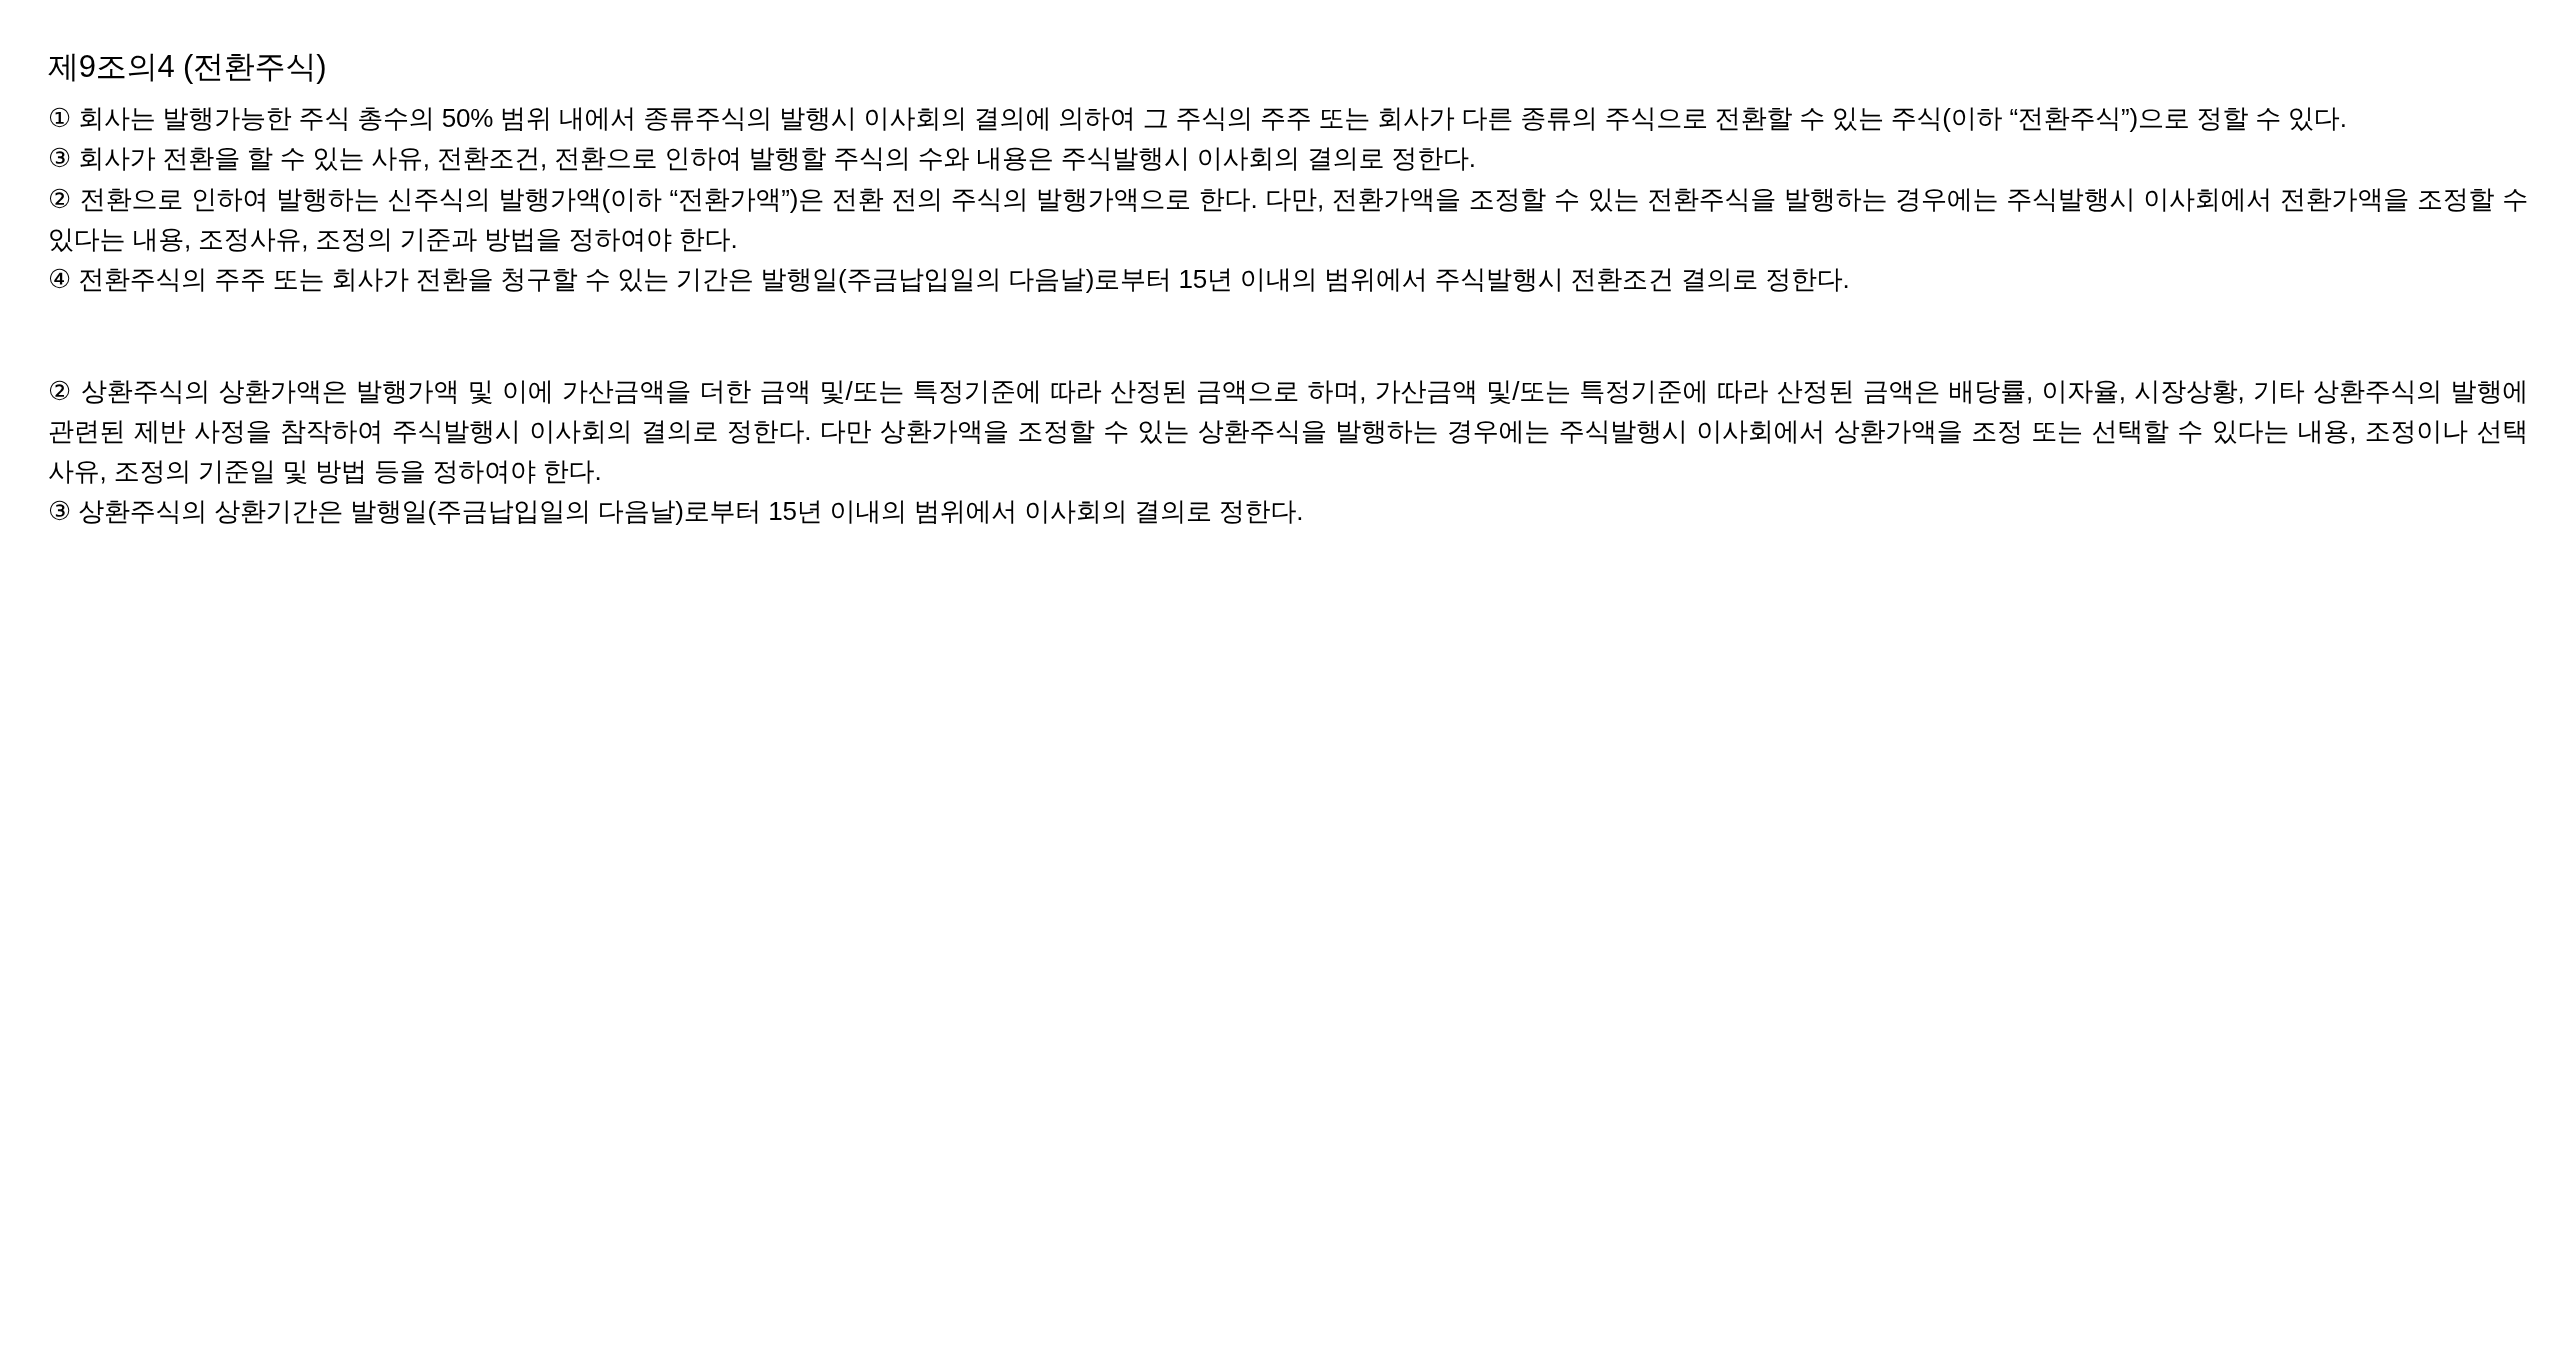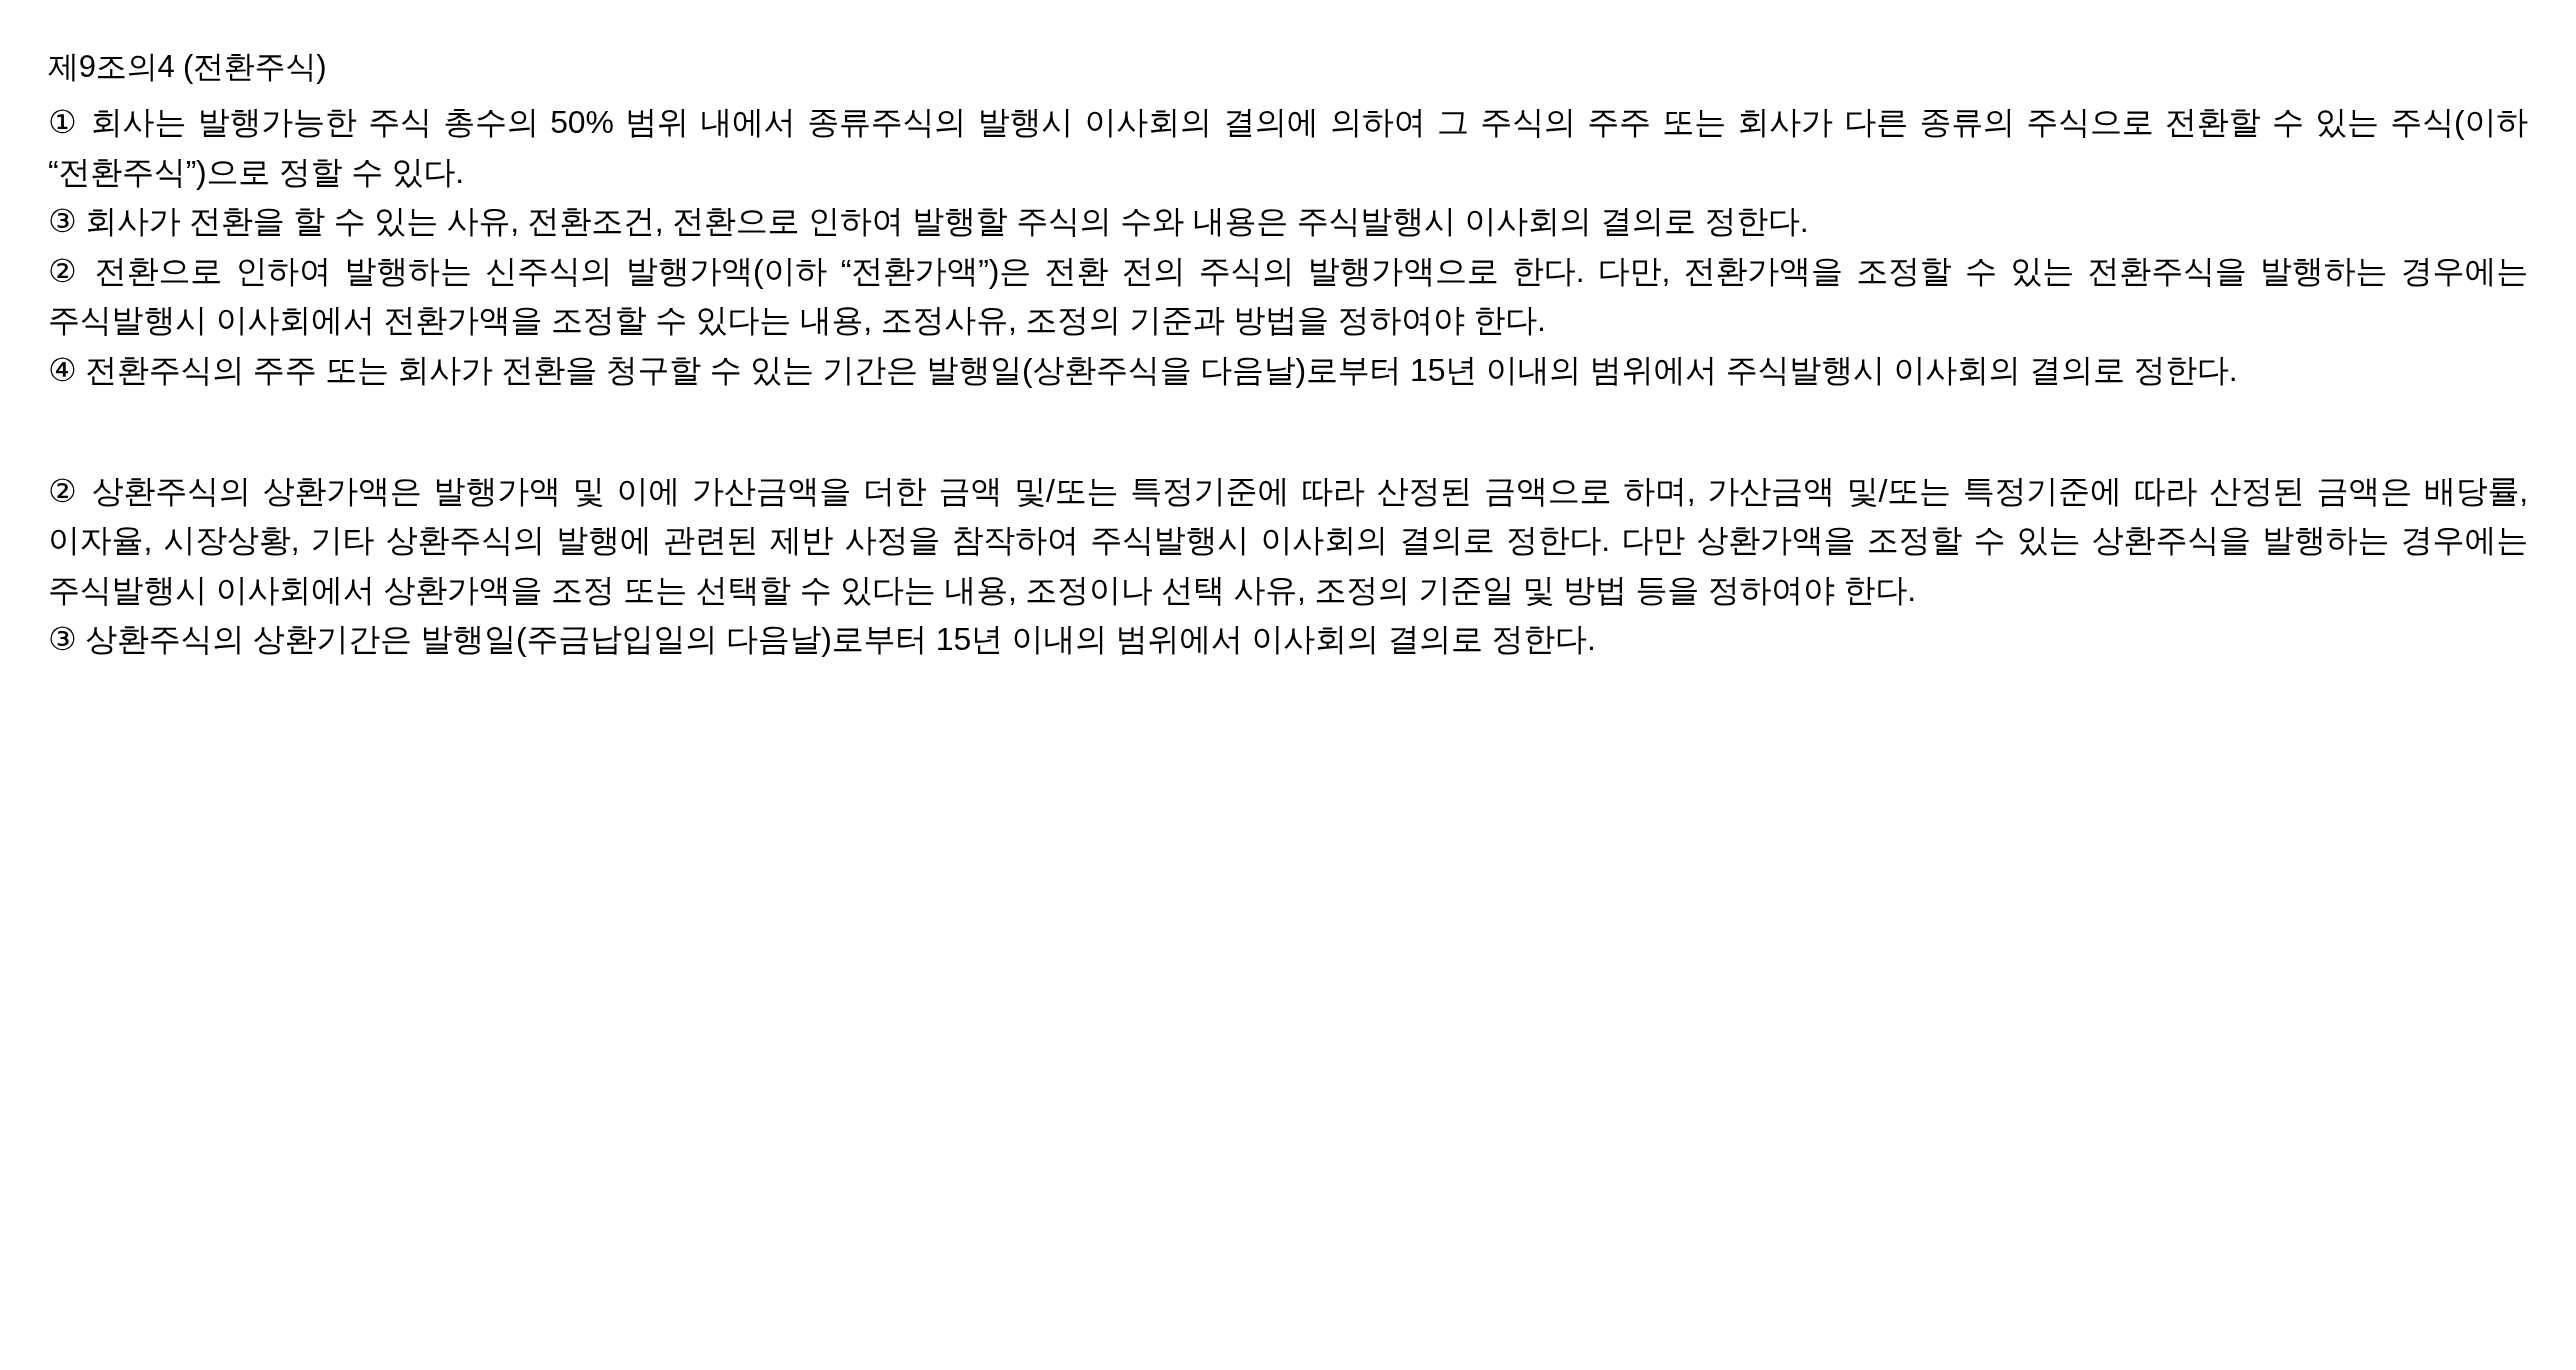--- a/index.html
+++ b/index.html
@@ -29,21 +29,21 @@
   }
   .article-title {
     font-size: 31px;
     line-height: 1.55;
     font-weight: 400;
     letter-spacing: -0.2px;
     margin: 0 0 7px 0;
     color: #000000;
   }
   .clause {
-    font-size: 32px;
+    font-size: 26px;
     line-height: 1.55;
     font-weight: 400;
     letter-spacing: -0.2px;
     margin: 0;
     color: #000000;
     text-align: justify;
     text-justify: inter-character;
     word-break: keep-all;
   }
   .clause + .clause {
@@ -53,21 +53,21 @@
 </head>
 <body>
 
 <div class="page">
 
   <section class="article">
     <h2 class="article-title">제9조의4 (전환주식)</h2>
     <p class="clause">① 회사는 발행가능한 주식 총수의 50% 범위 내에서 종류주식의 발행시 이사회의 결의에 의하여 그 주식의 주주 또는 회사가 다른 종류의 주식으로 전환할 수 있는 주식(이하 “전환주식”)으로 정할 수 있다.</p>
     <p class="clause">③ 회사가 전환을 할 수 있는 사유, 전환조건, 전환으로 인하여 발행할 주식의 수와 내용은 주식발행시 이사회의 결의로 정한다.</p>
     <p class="clause">② 전환으로 인하여 발행하는 신주식의 발행가액(이하 “전환가액”)은 전환 전의 주식의 발행가액으로 한다. 다만, 전환가액을 조정할 수 있는 전환주식을 발행하는 경우에는 주식발행시 이사회에서 전환가액을 조정할 수 있다는 내용, 조정사유, 조정의 기준과 방법을 정하여야 한다.</p>
-    <p class="clause">④ 전환주식의 주주 또는 회사가 전환을 청구할 수 있는 기간은 발행일(상환주식을 다음날)로부터 15년 이내의 범위에서 주식발행시 이사회의 결의로 정한다.</p>
+    <p class="clause">④ 전환주식의 주주 또는 회사가 전환을 청구할 수 있는 기간은 발행일(주금납입일의 다음날)로부터 15년 이내의 범위에서 주식발행시 전환조건 결의로 정한다.</p>
   </section>
 
   <section class="article">
     <p class="clause">② 상환주식의 상환가액은 발행가액 및 이에 가산금액을 더한 금액 및/또는 특정기준에 따라 산정된 금액으로 하며, 가산금액 및/또는 특정기준에 따라 산정된 금액은 배당률, 이자율, 시장상황, 기타 상환주식의 발행에 관련된 제반 사정을 참작하여 주식발행시 이사회의 결의로 정한다. 다만 상환가액을 조정할 수 있는 상환주식을 발행하는 경우에는 주식발행시 이사회에서 상환가액을 조정 또는 선택할 수 있다는 내용, 조정이나 선택 사유, 조정의 기준일 및 방법 등을 정하여야 한다.</p>
     <p class="clause">③ 상환주식의 상환기간은 발행일(주금납입일의 다음날)로부터 15년 이내의 범위에서 이사회의 결의로 정한다.</p>
   </section>
 
 </div>
 
 

